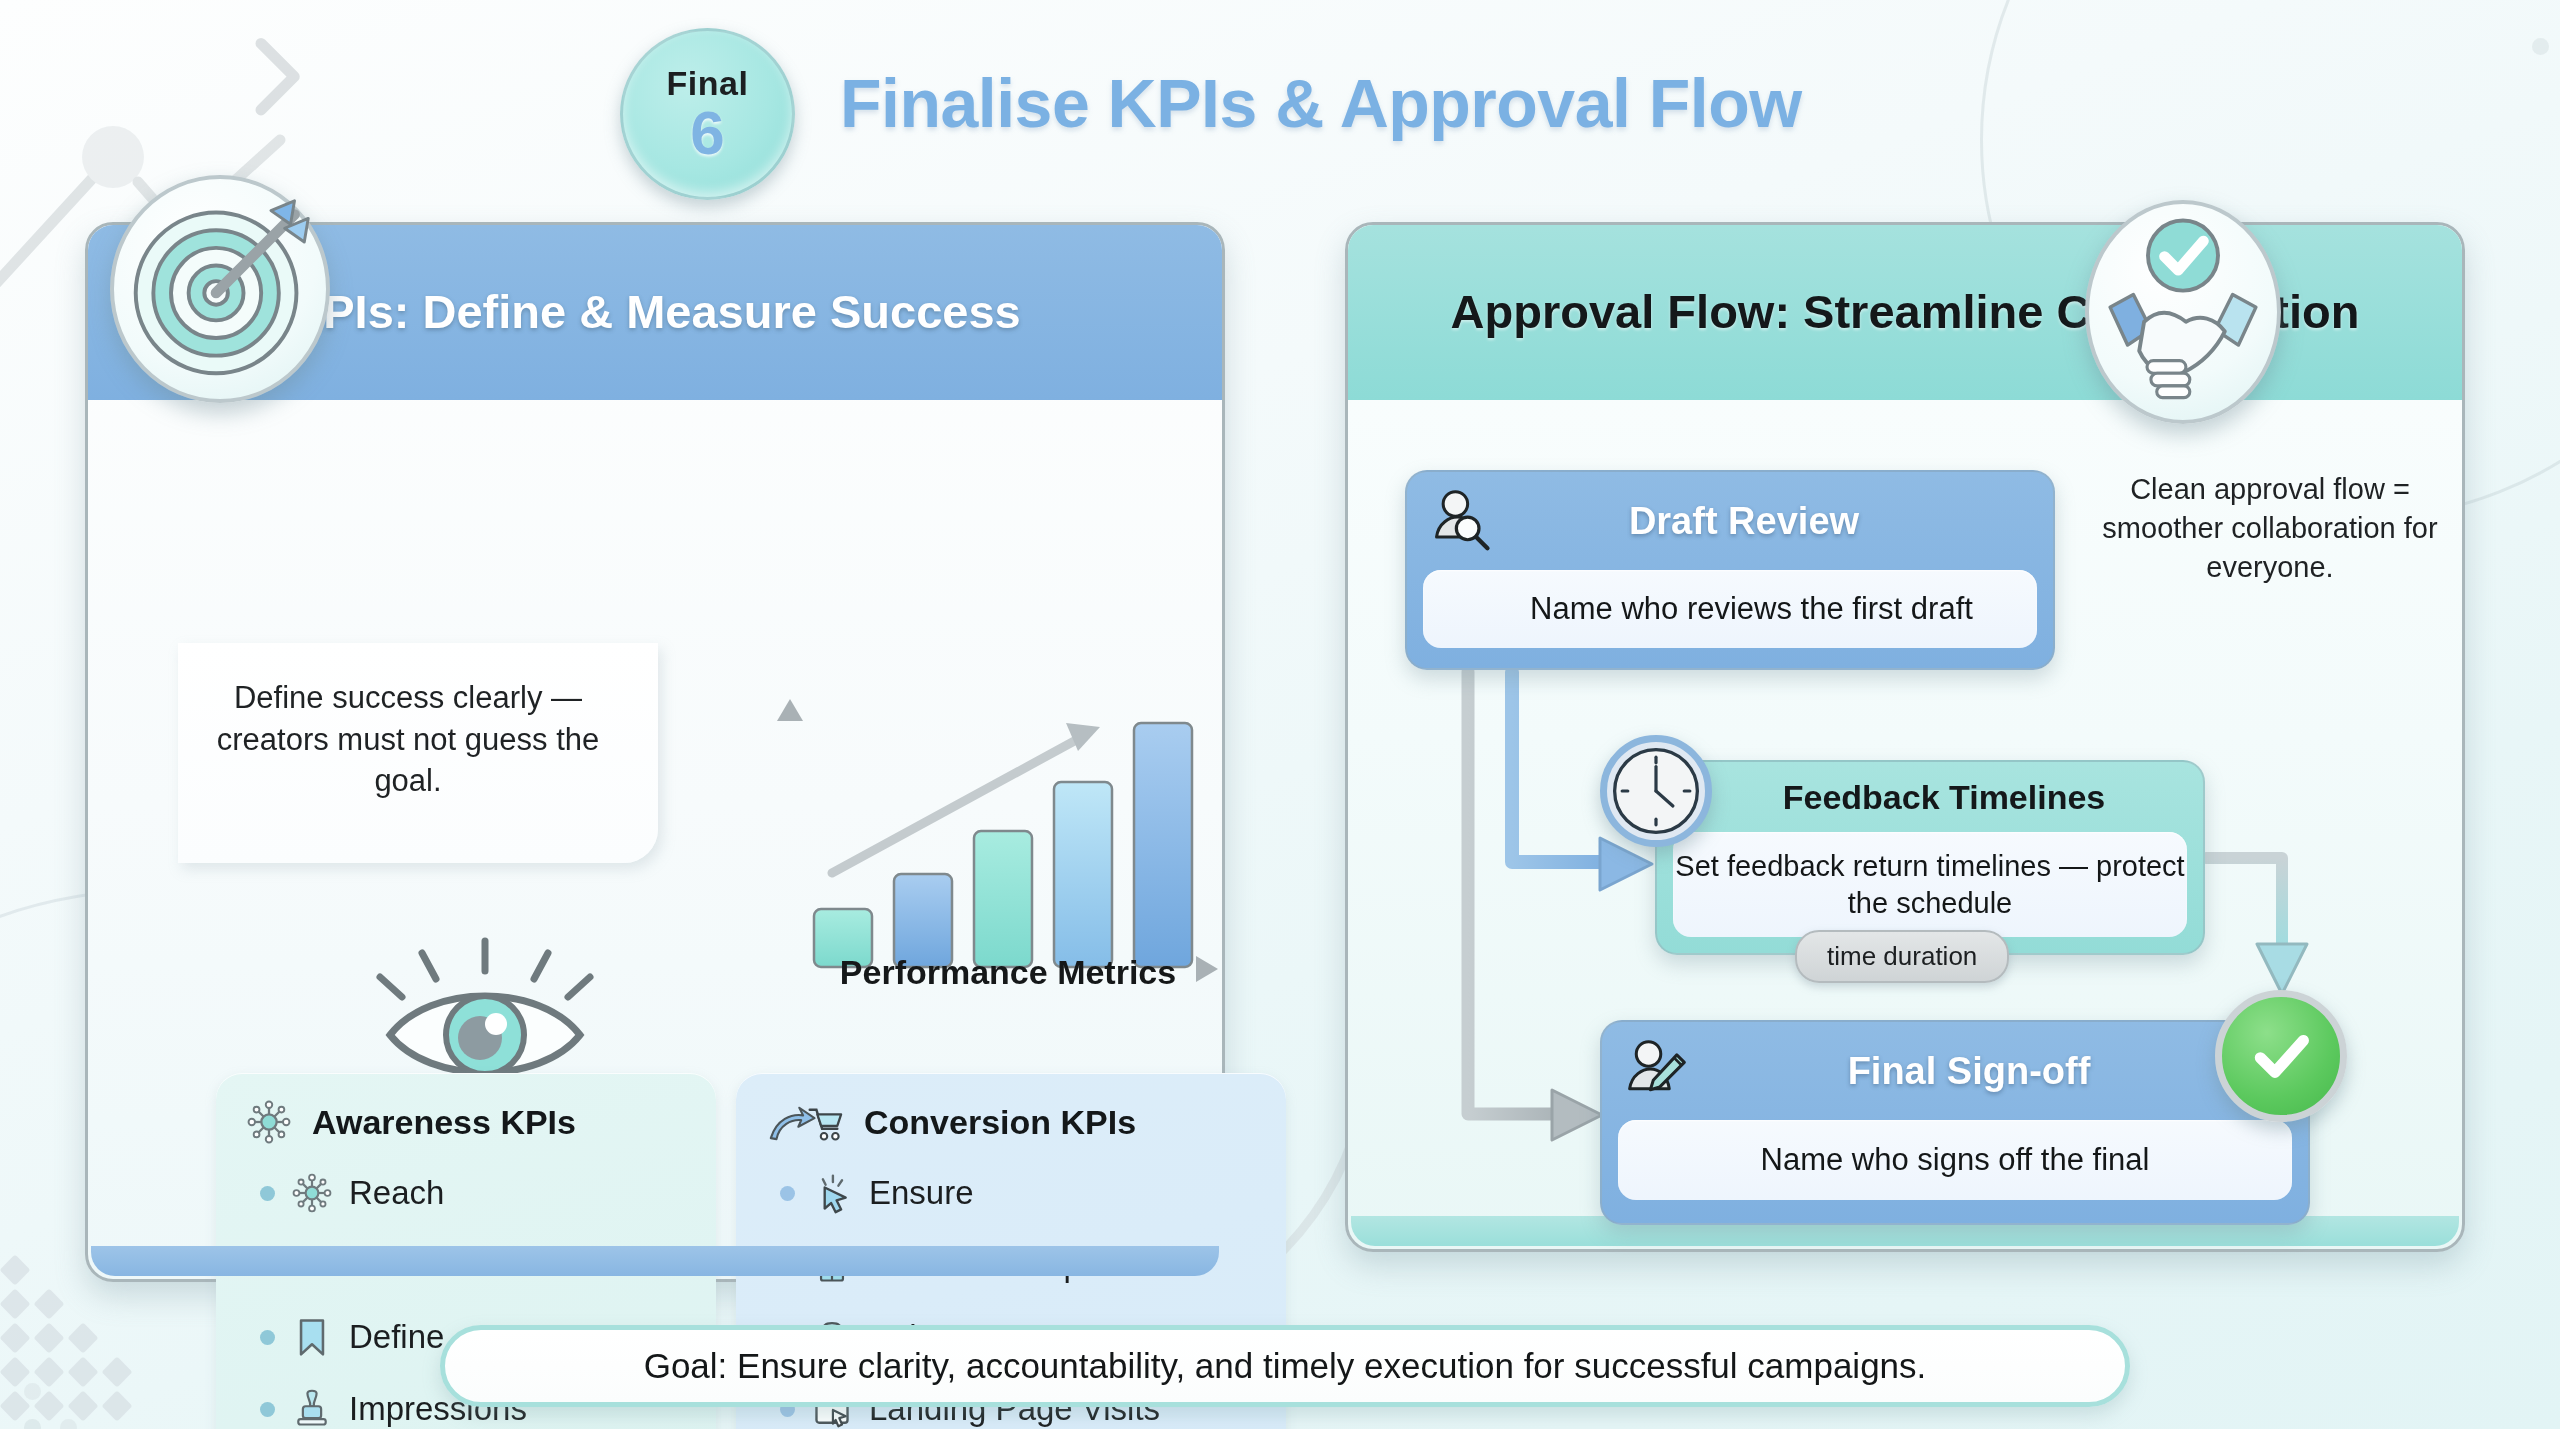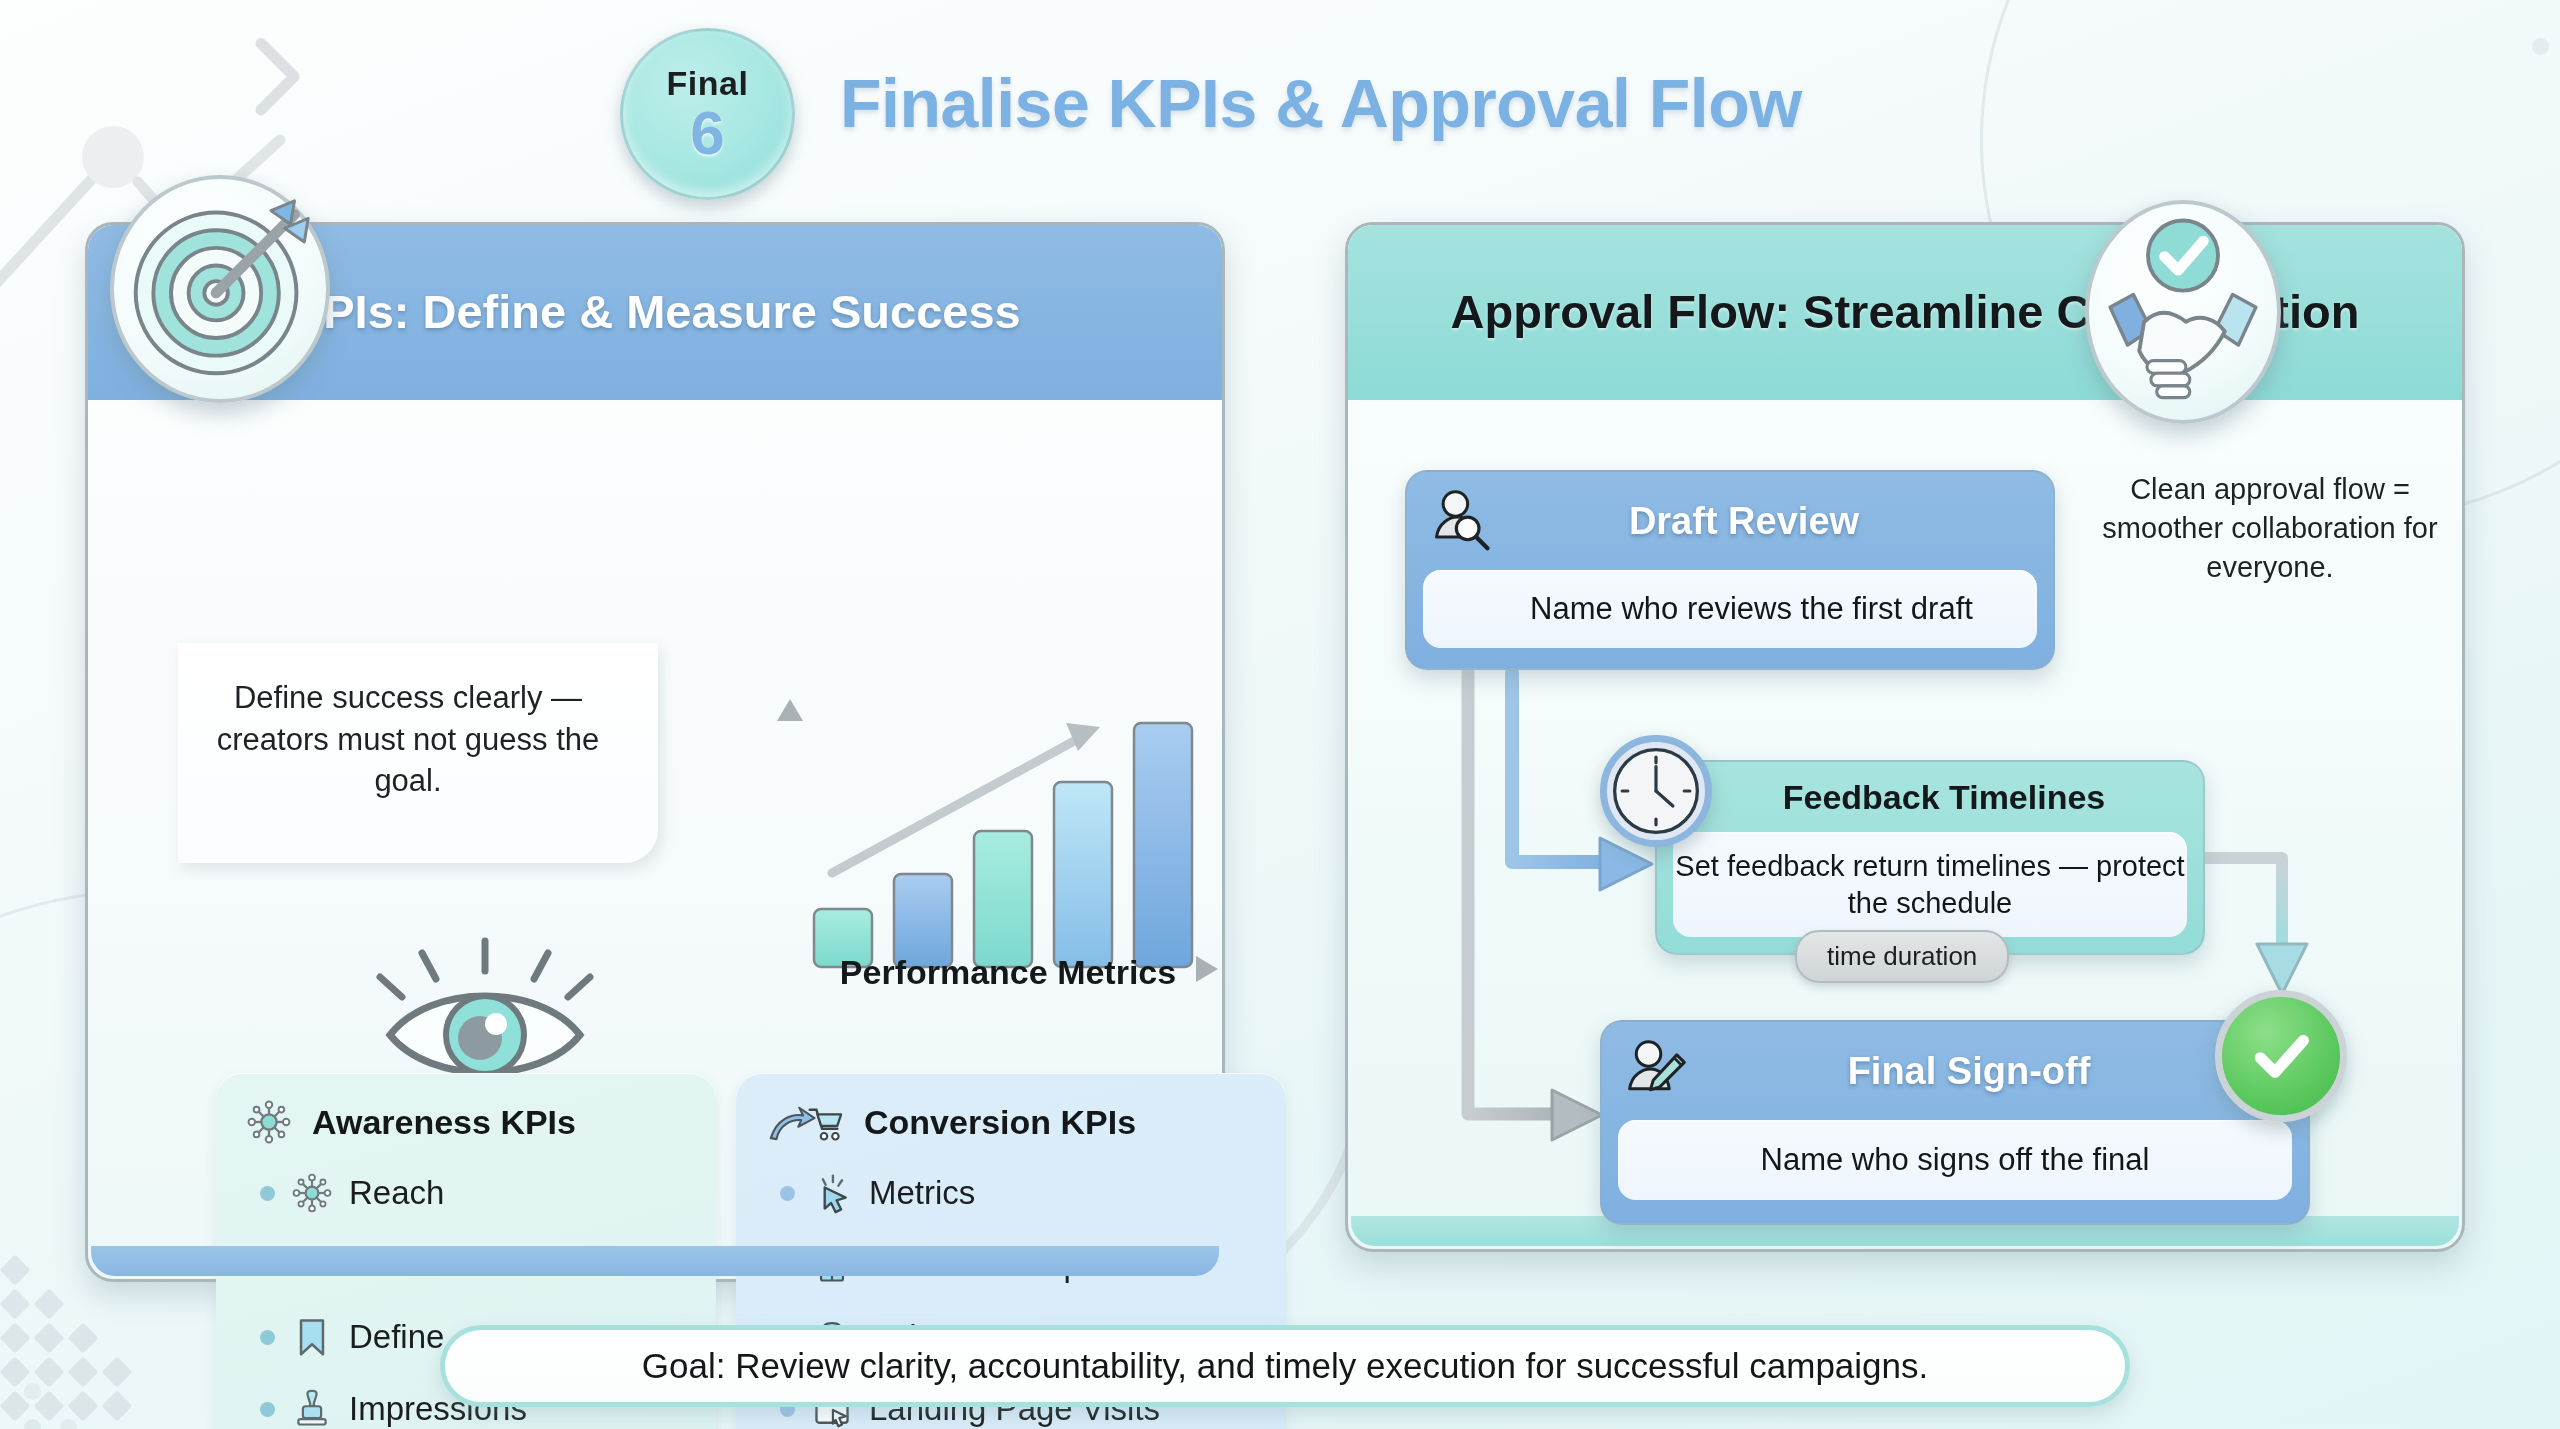--- a/index.html
+++ b/index.html
@@ -428,21 +428,21 @@
         <span class="kpi-ico">
           <svg viewBox="0 0 46 46" width="42" height="42">
             <g stroke="#5f6a6e" stroke-width="2.6" stroke-linecap="round">
               <path d="M13 8 L16 14"></path>
                 <path d="M24 4 L24 11"></path>
                 <path d="M34 9 L30 15"></path>
             </g>
             <path d="M15 17 L38 28 L28 31 L33 41 L27 44 L22 34 L15 40 Z" fill="#9fd8ef" stroke="#3f484c" stroke-width="2.6" stroke-linejoin="round"></path>
           </svg>
         </span>
-        <span>Metrics</span>
+        <span>Ensure</span>
       </li>
       <li>
         <span class="kpi-bullet"></span>
         <span class="kpi-ico">
           <svg viewBox="0 0 46 46" width="42" height="42">
             <path d="M17 13 C11 13, 11 5, 17 6 C21 7, 23 13, 23 13 C23 13, 25 7, 29 6 C35 5, 35 13, 29 13" fill="none" stroke="#4b5559" stroke-width="2.4"></path>
             <rect x="8" y="13" width="30" height="8" rx="2" fill="#b7e7ef" stroke="#4b5559" stroke-width="2.4"></rect>
             <rect x="11" y="21" width="24" height="19" rx="2" fill="#9fdceb" stroke="#4b5559" stroke-width="2.4"></rect>
             <path d="M23 13 V40" stroke="#4b5559" stroke-width="2.4"></path>
           </svg>
@@ -600,14 +600,14 @@
   <div class="flow-body">Name who signs off the final</div>
 </div>
 
 <div class="badge-circle" id="badge-green">
   <svg viewBox="0 0 100 100" width="86" height="86">
     <path d="M26 52 L43 69 L76 32" fill="none" stroke="#ffffff" stroke-width="13" stroke-linecap="round" stroke-linejoin="round"></path>
   </svg>
 </div>
 
 <div id="footer">
-  <span class="footer-text">Goal: Review clarity, accountability, and timely execution for successful campaigns.</span>
+  <span class="footer-text">Goal: Ensure clarity, accountability, and timely execution for successful campaigns.</span>
 </div>
 
 </body></html>

